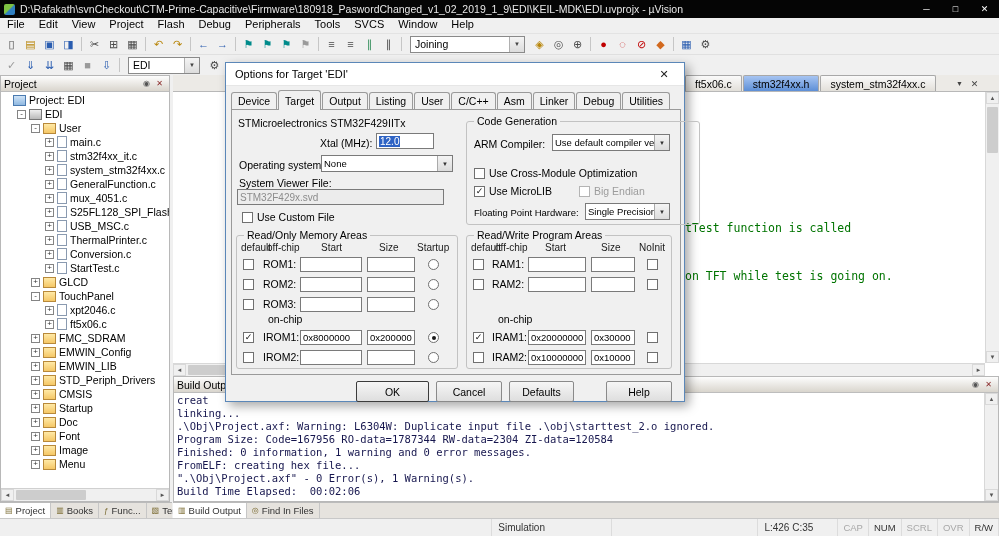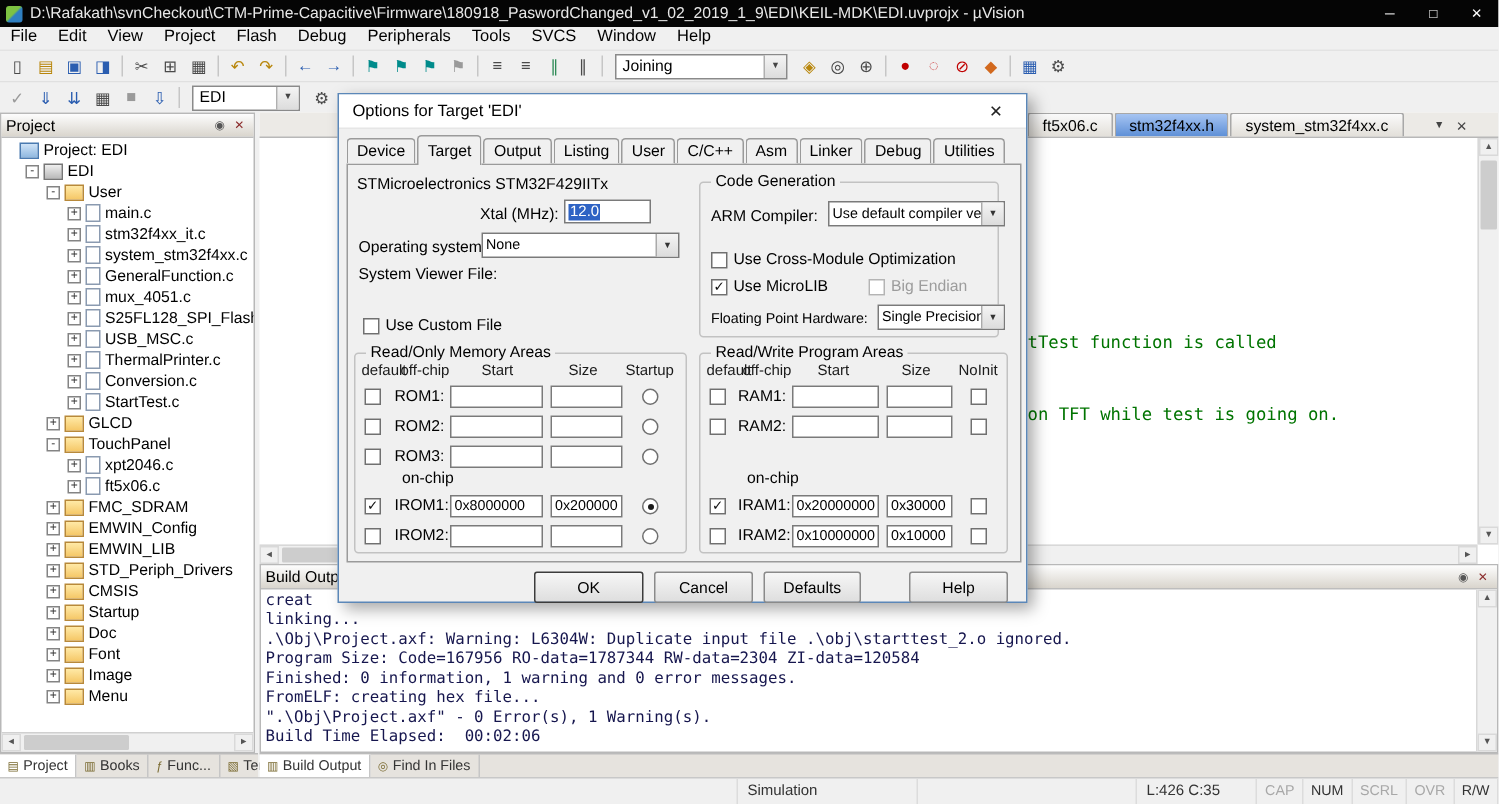--- a/index.html
+++ b/index.html
@@ -618,26 +618,29 @@
     <span class="sel">12.0</span>
   </div>
 
   <div class="dlab" style="left:13px;top:96px">Operating system:</div>
   <div class="ddl" style="left:95px;top:92px;width:132px">
     <span class="dtxt">None</span>
     <span class="darr">▼</span>
   </div>
 
   <div class="dlab" style="left:13px;top:114px">System Viewer File:</div>
+  <div class="din dis" style="left:11px;top:126px;width:207px">
+    <span>STM32F429x.svd</span>
+  </div>
   <div class="dcheck" style="left:16px;top:148px">
     <span class="cbx"></span>
       <span>Use Custom File</span>
   </div>
 
-  <div class="grp" style="left:240px;top:58px;width:200px;height:104px">
+  <div class="grp" style="left:240px;top:58px;width:234px;height:104px">
     <span class="gtitle">Code Generation</span>
     <div class="dlab" style="left:7px;top:16px">ARM Compiler:</div>
     <div class="ddl" style="left:85px;top:12px;width:118px">
       <span class="dtxt">Use default compiler version</span>
       <span class="darr">▼</span>
     </div>
     <div class="dcheck" style="left:7px;top:45px">
       <span class="cbx"></span>
         <span>Use Cross-Module Optimization</span>
     </div>

